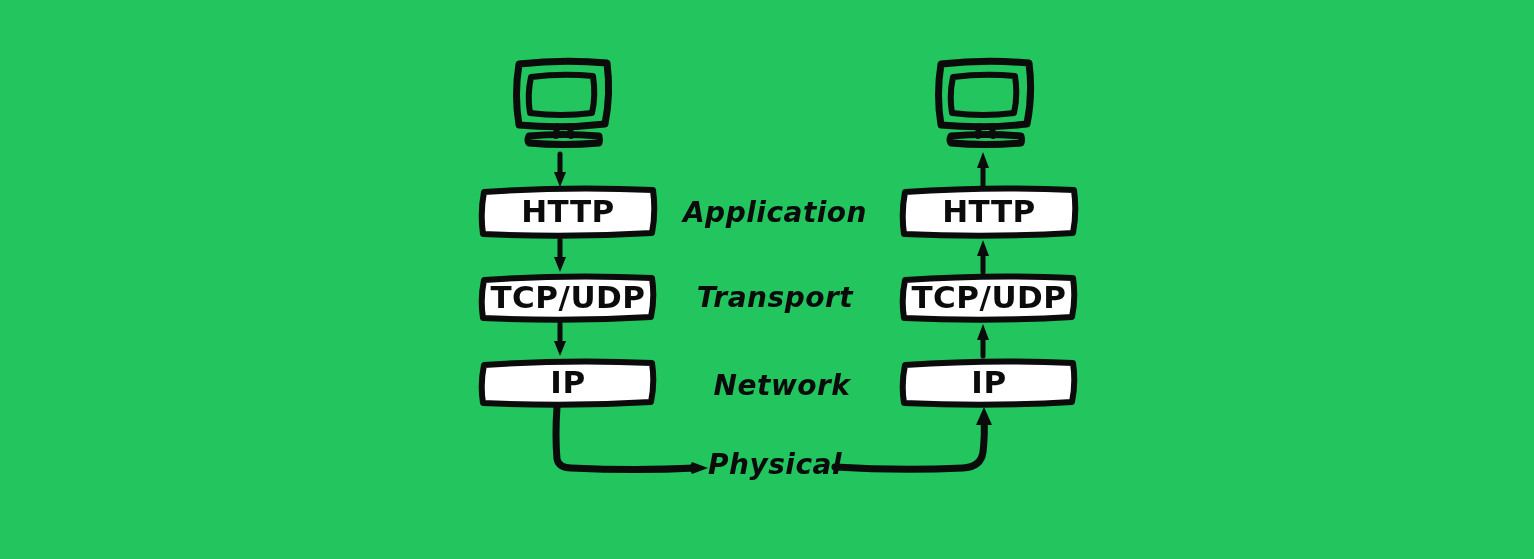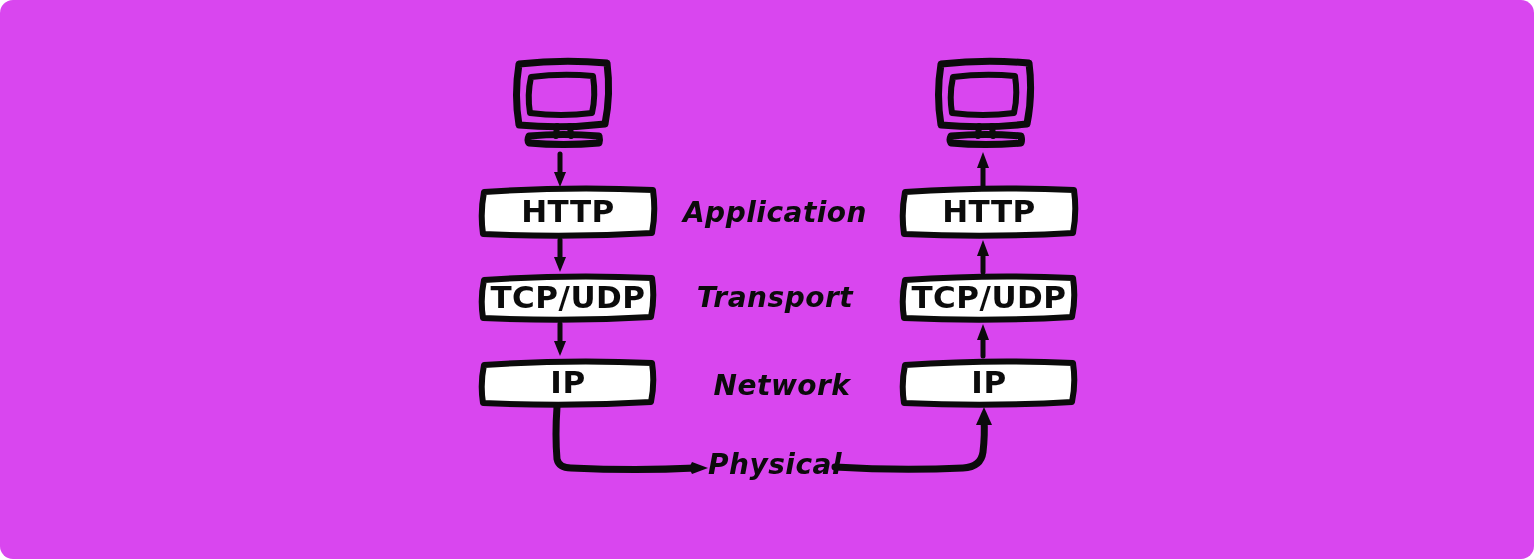--- a/index.html
+++ b/index.html
@@ -10,22 +10,21 @@
   body {
     width: 1534px;
     height: 559px;
     overflow: hidden;
     font-family: "DejaVu Sans", sans-serif;
   }
   #canvas-wrap {
     position: relative;
     width: 1534px;
     height: 559px;
-    background: #d946ef;
-    border-radius: 13px;
+    background: #22c55e;
   }
   svg#diagram {
     position: absolute;
     top: 0;
     left: 0;
     width: 1534px;
     height: 559px;
     display: block;
   }
   .sketch-stroke {

